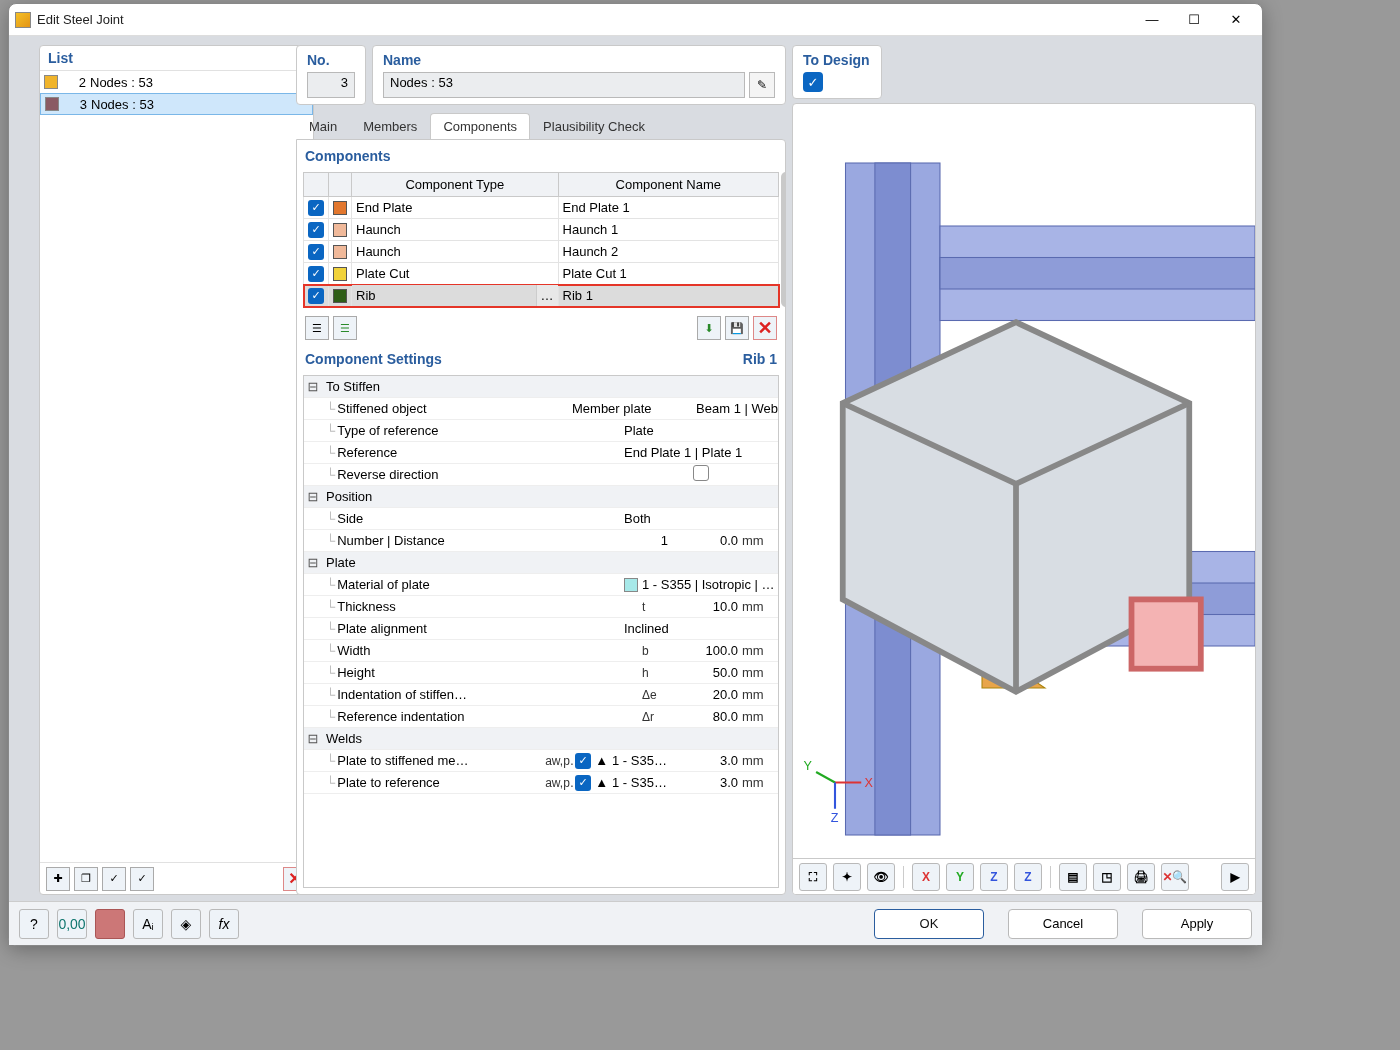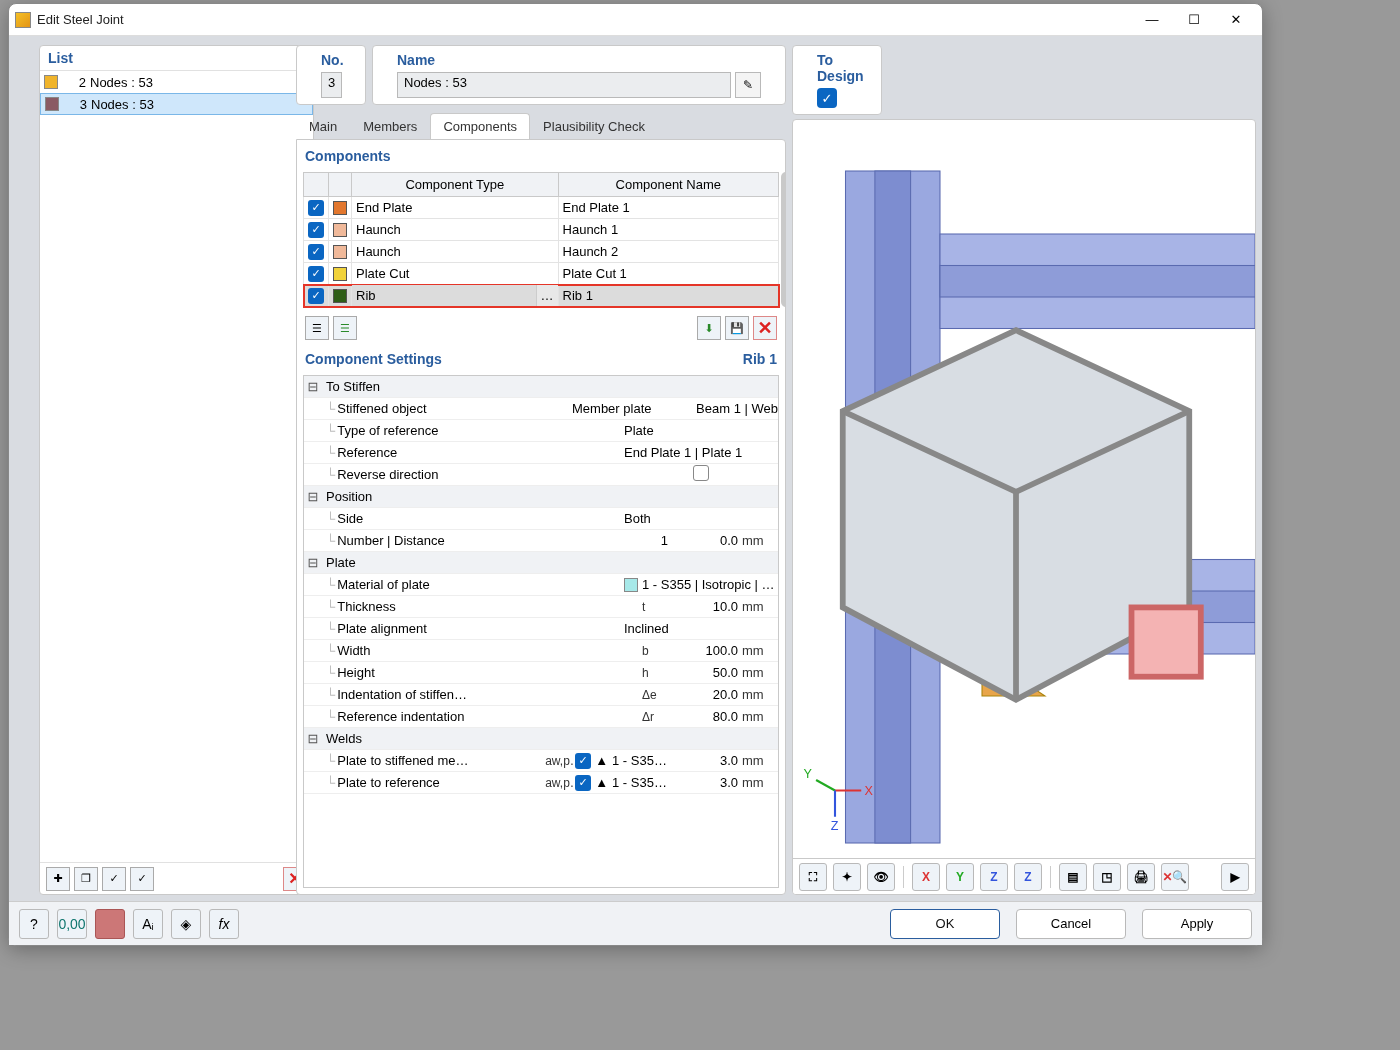--- a/index.html
+++ b/index.html
@@ -29,21 +29,21 @@
 
 .list-panel { width:275px; display:flex; flex-direction:column; }
 .list-rows { flex:1; }
 .list-row { display:flex; align-items:center; height:22px; font-size:13px; padding:0 4px; }
 .list-row .sw { width:14px; height:14px; margin-right:8px; border:1px solid #888; }
 .list-row .idx { width:20px; text-align:right; margin-right:4px; }
 .list-row.sel { background:#cfe7fb; border:1px solid #7ab7e8; }
 .list-tools { height:32px; border-top:1px solid #e1e1e1; display:flex; align-items:center; gap:4px; padding:0 6px; }
 .tbtn { width:24px; height:24px; border:1px solid #aaa; background:#eef3f8; display:flex; align-items:center; justify-content:center; font-size:11px; }
 .tbtn.del { color:#d22; border-color:#d88; margin-left:auto; font-weight:bold; font-size:16px;}
-.small-panel { background:#fff; border:1px solid #c9c9c9; border-radius:4px; padding:6px 24px; }
+.small-panel { background:#fff; border:1px solid #c9c9c9; border-radius:4px; padding:6px 10px; }
 .sp-head { font-size:14px; color:#2a5d9e; font-weight:600; margin-bottom:4px;}
 .sp-input { display:flex; align-items:center; gap:4px; }
 .txt { height:26px; border:1px solid #b9b9b9; background:#ebedef; padding:2px 6px; font-size:13px; text-align:left; }
 .txt.num { width:50px; text-align:right; }
 .iconbtn { width:26px; height:26px; border:1px solid #b9b9b9; background:#f4f4f4; display:flex; align-items:center; justify-content:center; font-size:12px;}
 .chk { width:20px; height:20px; background:#0a66c2; border-radius:4px; display:flex; align-items:center; justify-content:center; color:#fff; font-size:13px; }
 
 
 .midrow { flex:1; display:flex; gap:6px; padding:0 6px 6px 6px; overflow:hidden; }
 .leftcol { width:275px; display:flex; flex-direction:column; }
@@ -93,21 +93,21 @@
 .viewport { flex:1; background:#fff; border:1px solid #c9c9c9; border-radius:4px; position:relative; overflow:hidden;}
 .viewport svg { width:100%; height:100%; }
 .viewcube { position:absolute; top:8px; right:8px; width:80px; height:80px; }
 .viewtools { height:36px; background:#fff; border-top:1px solid #c9c9c9; display:flex; align-items:center; gap:6px; padding:0 6px;}
 .vtbtn { width:28px; height:28px; border:1px solid #b9b9b9; background:#eef3f8; border-radius:3px; display:flex; align-items:center; justify-content:center; font-size:12px; font-weight:bold;}
 .vsep { width:1px; height:22px; background:#ccc; margin:0 2px;}
 
 
 .bottombar { height:44px; background:#f0f2f5; border-top:1px solid #ccc; display:flex; align-items:center; padding:0 10px; gap:8px;}
 .bottombar .left { display:flex; gap:8px; }
-.bottombar .right { margin-left:auto; display:flex; gap:16px;}
+.bottombar .right { margin-left:auto; display:flex; gap:24px;}
 .btn { min-width:110px; height:30px; border:1px solid #b9b9b9; border-radius:4px; background:#fff; font-size:13px; display:flex; align-items:center; justify-content:center;}
 .btn.primary { border-color:#2a5d9e; color:#111;}
 .smallicon { width:30px; height:30px; border:1px solid #b9b9b9; background:#eef3f8; border-radius:3px; display:flex; align-items:center; justify-content:center; font-size:14px;}
 </style>
 </head>
 <body>
 
 <div class="window">
 
   <div class="titlebar">

